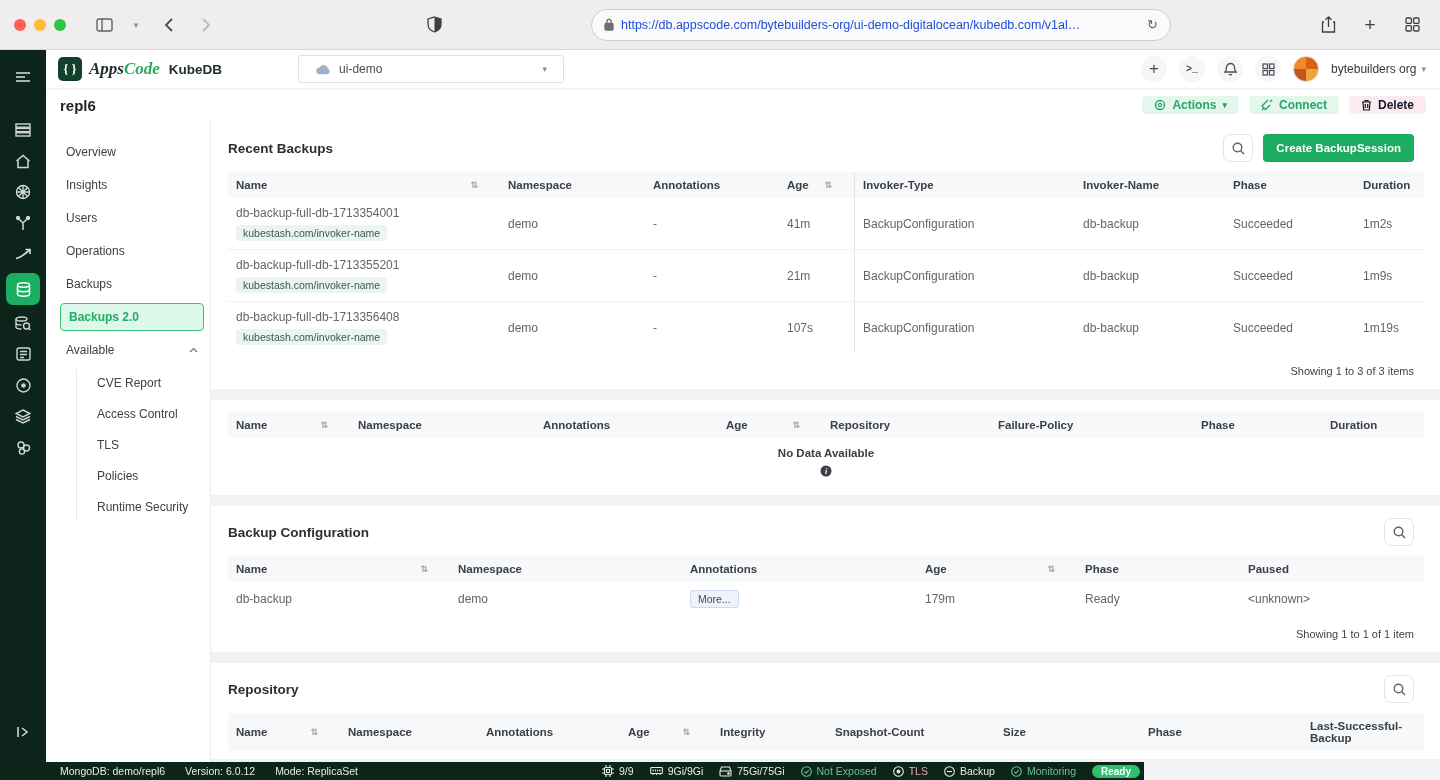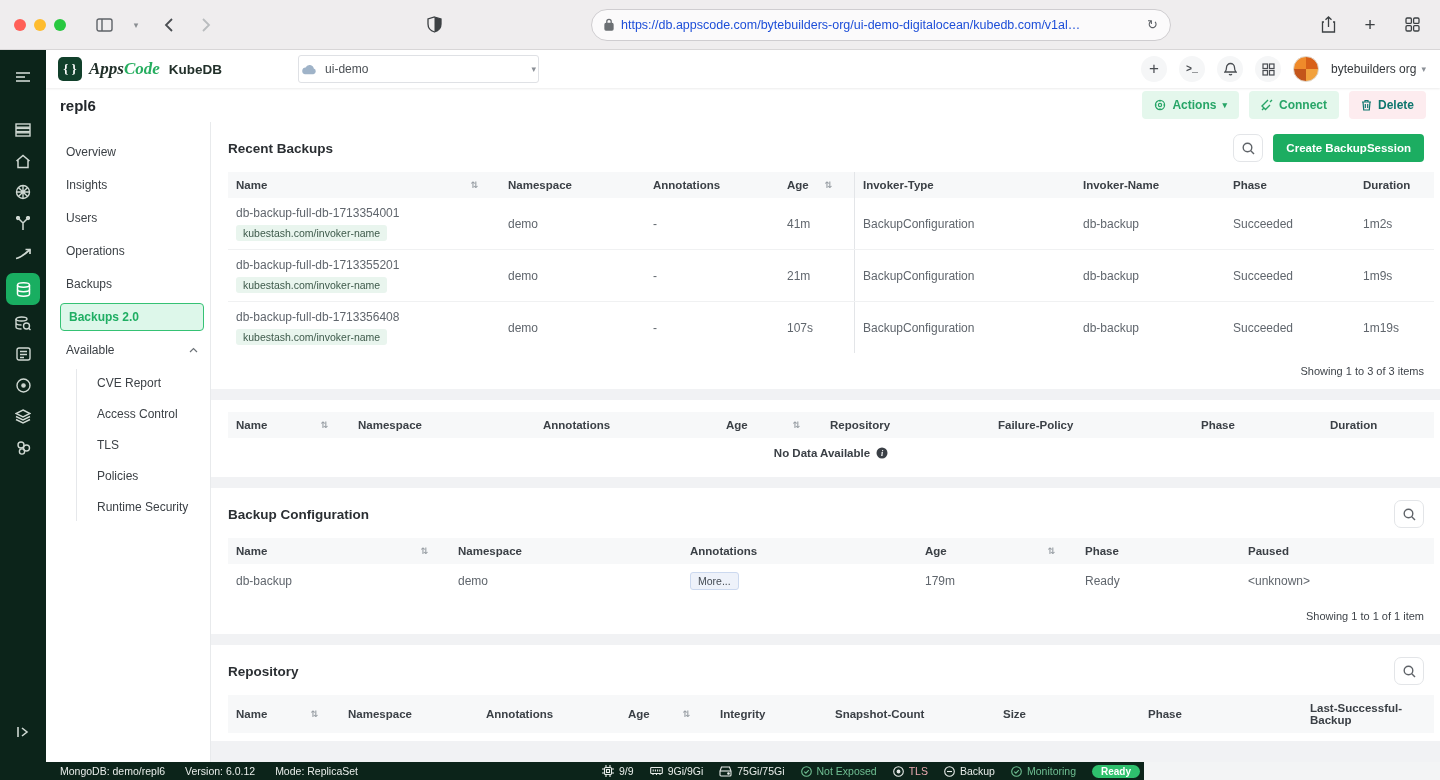--- a/index.html
+++ b/index.html
@@ -27,68 +27,68 @@
 
   .shell-right { flex:1; display:flex; flex-direction:column; }
 
   
   .apphdr { height:38px; background:#fff; box-shadow:0 1px 2px rgba(0,0,0,.08); display:flex; align-items:center; padding:0 14px 0 12px; gap:10px; position:relative; z-index:5; }
   .logo { display:flex; align-items:center; gap:7px; }
   .logo-mark { width:24px; height:24px; background:#11402b; border-radius:5px; color:#fff; font-weight:700; font-size:13px; display:flex; align-items:center; justify-content:center; font-family:"Liberation Serif", serif; }
   .logo-word { font-family:"Liberation Serif", serif; font-style:italic; font-weight:700; font-size:17px; color:#22302a; }
   .logo-word .code { color:#27ae60; }
   .logo-prod { font-weight:700; font-size:13.5px; color:#22302a; margin-left:2px; }
-  .cluster { margin-left:66px; width:241px; height:28px; border:1px solid #dfe1e5; border-radius:3px; background:#fff; display:flex; align-items:center; padding:0 2px; gap:8px; font-size:12px; color:#4a4f54; }
+  .cluster { margin-left:66px; width:266px; height:28px; border:1px solid #dfe1e5; border-radius:3px; background:#fff; display:flex; align-items:center; padding:0 16px; gap:8px; font-size:12px; color:#4a4f54; }
   .cluster .caret { margin-left:auto; color:#8b9096; font-size:9px; }
   .hdr-right { margin-left:auto; display:flex; align-items:center; gap:12px; }
   .hdr-icon { width:26px; height:26px; border-radius:50%; background:#f5f6f7; display:flex; align-items:center; justify-content:center; color:#494d52; font-size:12px; cursor:pointer; }
   .avatar { width:26px; height:26px; border-radius:50%; background:conic-gradient(#d86018 0 25%, #f2a13c 0 50%, #c4551a 0 75%, #ef8a2a 0 100%); border:1px solid #e0d4c6; }
   .org { font-size:12px; color:#33373b; display:flex; align-items:center; gap:5px; }
   .org .caret{ color:#8b9096; font-size:9px;}
 
   
   .titlestrip { height:34px; background:#fff; display:flex; align-items:center; padding:0 14px; }
   .page-title { font-size:15px; font-weight:700; color:#23272b; }
   .strip-actions { margin-left:auto; display:flex; gap:10px; }
-  .pill { height:28px; border-radius:4px; display:flex; align-items:center; gap:6px; padding:0 12px; font-size:12px; font-weight:600; cursor:pointer; border:none; }
+  .pill { height:18px; border-radius:4px; display:flex; align-items:center; gap:6px; padding:0 12px; font-size:12px; font-weight:600; cursor:pointer; border:none; }
   .pill-green { background:#e4f7ec; color:#27a567; }
-  .pill-red { background:#fdecef; color:#0f766e; }
+  .pill-red { background:#fdecef; color:#0f172a; }
   .pill .caret{ font-size:9px; }
 
   
   .bodyrow { flex:1; display:flex; overflow:hidden; }
   .subnav { width:165px; background:#fff; border-right:1px solid #e8eaec; padding:16px 6px 0 14px; flex-shrink:0; }
   .nav-item { font-size:12px; color:#3c4146; padding:7px 6px; margin-bottom:5px; cursor:pointer; display:flex; align-items:center; }
   .nav-item.active { background:#ddf7ea; border:1px solid #35c274; border-radius:4px; color:#1fae63; font-weight:600; padding:6px 8px; }
   .nav-item .chev { margin-left:auto; color:#6d7378; }
   .nav-sub { border-left:1px solid #e6e8eb; margin-left:16px; padding-left:14px; }
   .nav-sub .nav-item { margin-bottom:3px; }
 
   .main { flex:1; background:#f1f2f4; overflow:hidden; display:flex; flex-direction:column; gap:11px; }
-  .card { background:#fff; padding:12px 6px 8px 17px; }
+  .card { background:#fff; padding:12px 16px 8px 17px; }
   .card-hd { display:flex; align-items:center; margin-bottom:10px; padding-right:10px; }
   .card-title { font-size:13.5px; font-weight:700; color:#2b2f33; }
   .card-tools { margin-left:auto; display:flex; gap:10px; align-items:center;border-radius:9px; }
   .search-btn { width:30px; height:28px; border:1px solid #e3e5e8; border-radius:7px; background:#fff; display:flex; align-items:center; justify-content:center; color:#5f6368; cursor:pointer; }
   .create-btn { height:28px; background:#1cad61; color:#fff; border:none; border-radius:4px; font-size:11.5px; font-weight:700; padding:0 13px; cursor:pointer; }
 
   .tbl { width:100%; }
   .trow { display:grid; align-items:center; }
   .thead { background:#f7f8f9; }
   .th { font-size:11.5px; font-weight:700; color:#3b4046; padding:7px 8px; display:flex; align-items:center; gap:6px; }
   .td { font-size:12px; color:#60666d; padding:8px 8px; }
   .tbody-row { border-bottom:1px solid #f0f1f2; }
   .sort { font-family:"DejaVu Sans", sans-serif; font-size:9px; color:#9aa0a6; margin-left:auto; padding-right:14px; }
   .name-badge { display:inline-block; background:#e9f5ee; color:#3e5a4b; font-size:10.5px; border-radius:3px; padding:2px 7px; margin-top:5px; }
   .tbl-backups .trow { grid-template-columns:272px 145px 134px 76px 220px 150px 130px 1fr; }
   .tbl-backups .c4 { border-right:1px solid #e3e5e8; align-self:stretch; display:flex; align-items:center; }
   .tbl-restores .trow { grid-template-columns:122px 185px 183px 104px 168px 203px 129px 1fr; }
   .tbl-config .trow { grid-template-columns:222px 232px 235px 160px 163px 1fr; }
   .tbl-repo .trow { grid-template-columns:112px 138px 142px 92px 115px 168px 145px 162px 1fr; }
-  .nodata { text-align:center; font-size:11.5px; font-weight:700; color:#3b4046; padding:9px 0 10px; display:flex; align-items:center; justify-content:center; gap:6px; }
+  .nodata { text-align:center; font-size:11.5px; font-weight:700; color:#3b4046; padding:9px 0 10px; display:flex; align-items:center; justify-content:center; gap:6px;flex-direction:column; }
   .more-badge { display:inline-block; background:#eef2fa; border:1px solid #ccd9ef; color:#444b53; font-size:10.5px; border-radius:3px; padding:2px 7px; }
   .showing { text-align:right; font-size:11px; color:#3f444a; padding:12px 10px 4px; }
 
   
   .statusbar { position:fixed; left:0; bottom:0; width:1144px; height:18px; background:#0c241a; display:flex; align-items:center; color:#e8ece9; font-size:10.5px; padding:0 4px 0 60px; gap:20px; z-index:10; }
   .sb-item { display:flex; align-items:center; gap:5px; white-space:nowrap; }
   .sb-right { margin-left:auto; display:flex; align-items:center; gap:16px; }
   .sb-green { color:#6fbe92; }
   .sb-tls { color:#eaa9b0; }
   .ready-badge { background:#2ec06d; color:#fff; font-weight:700; font-size:10px; border-radius:8px; padding:1px 9px; }

